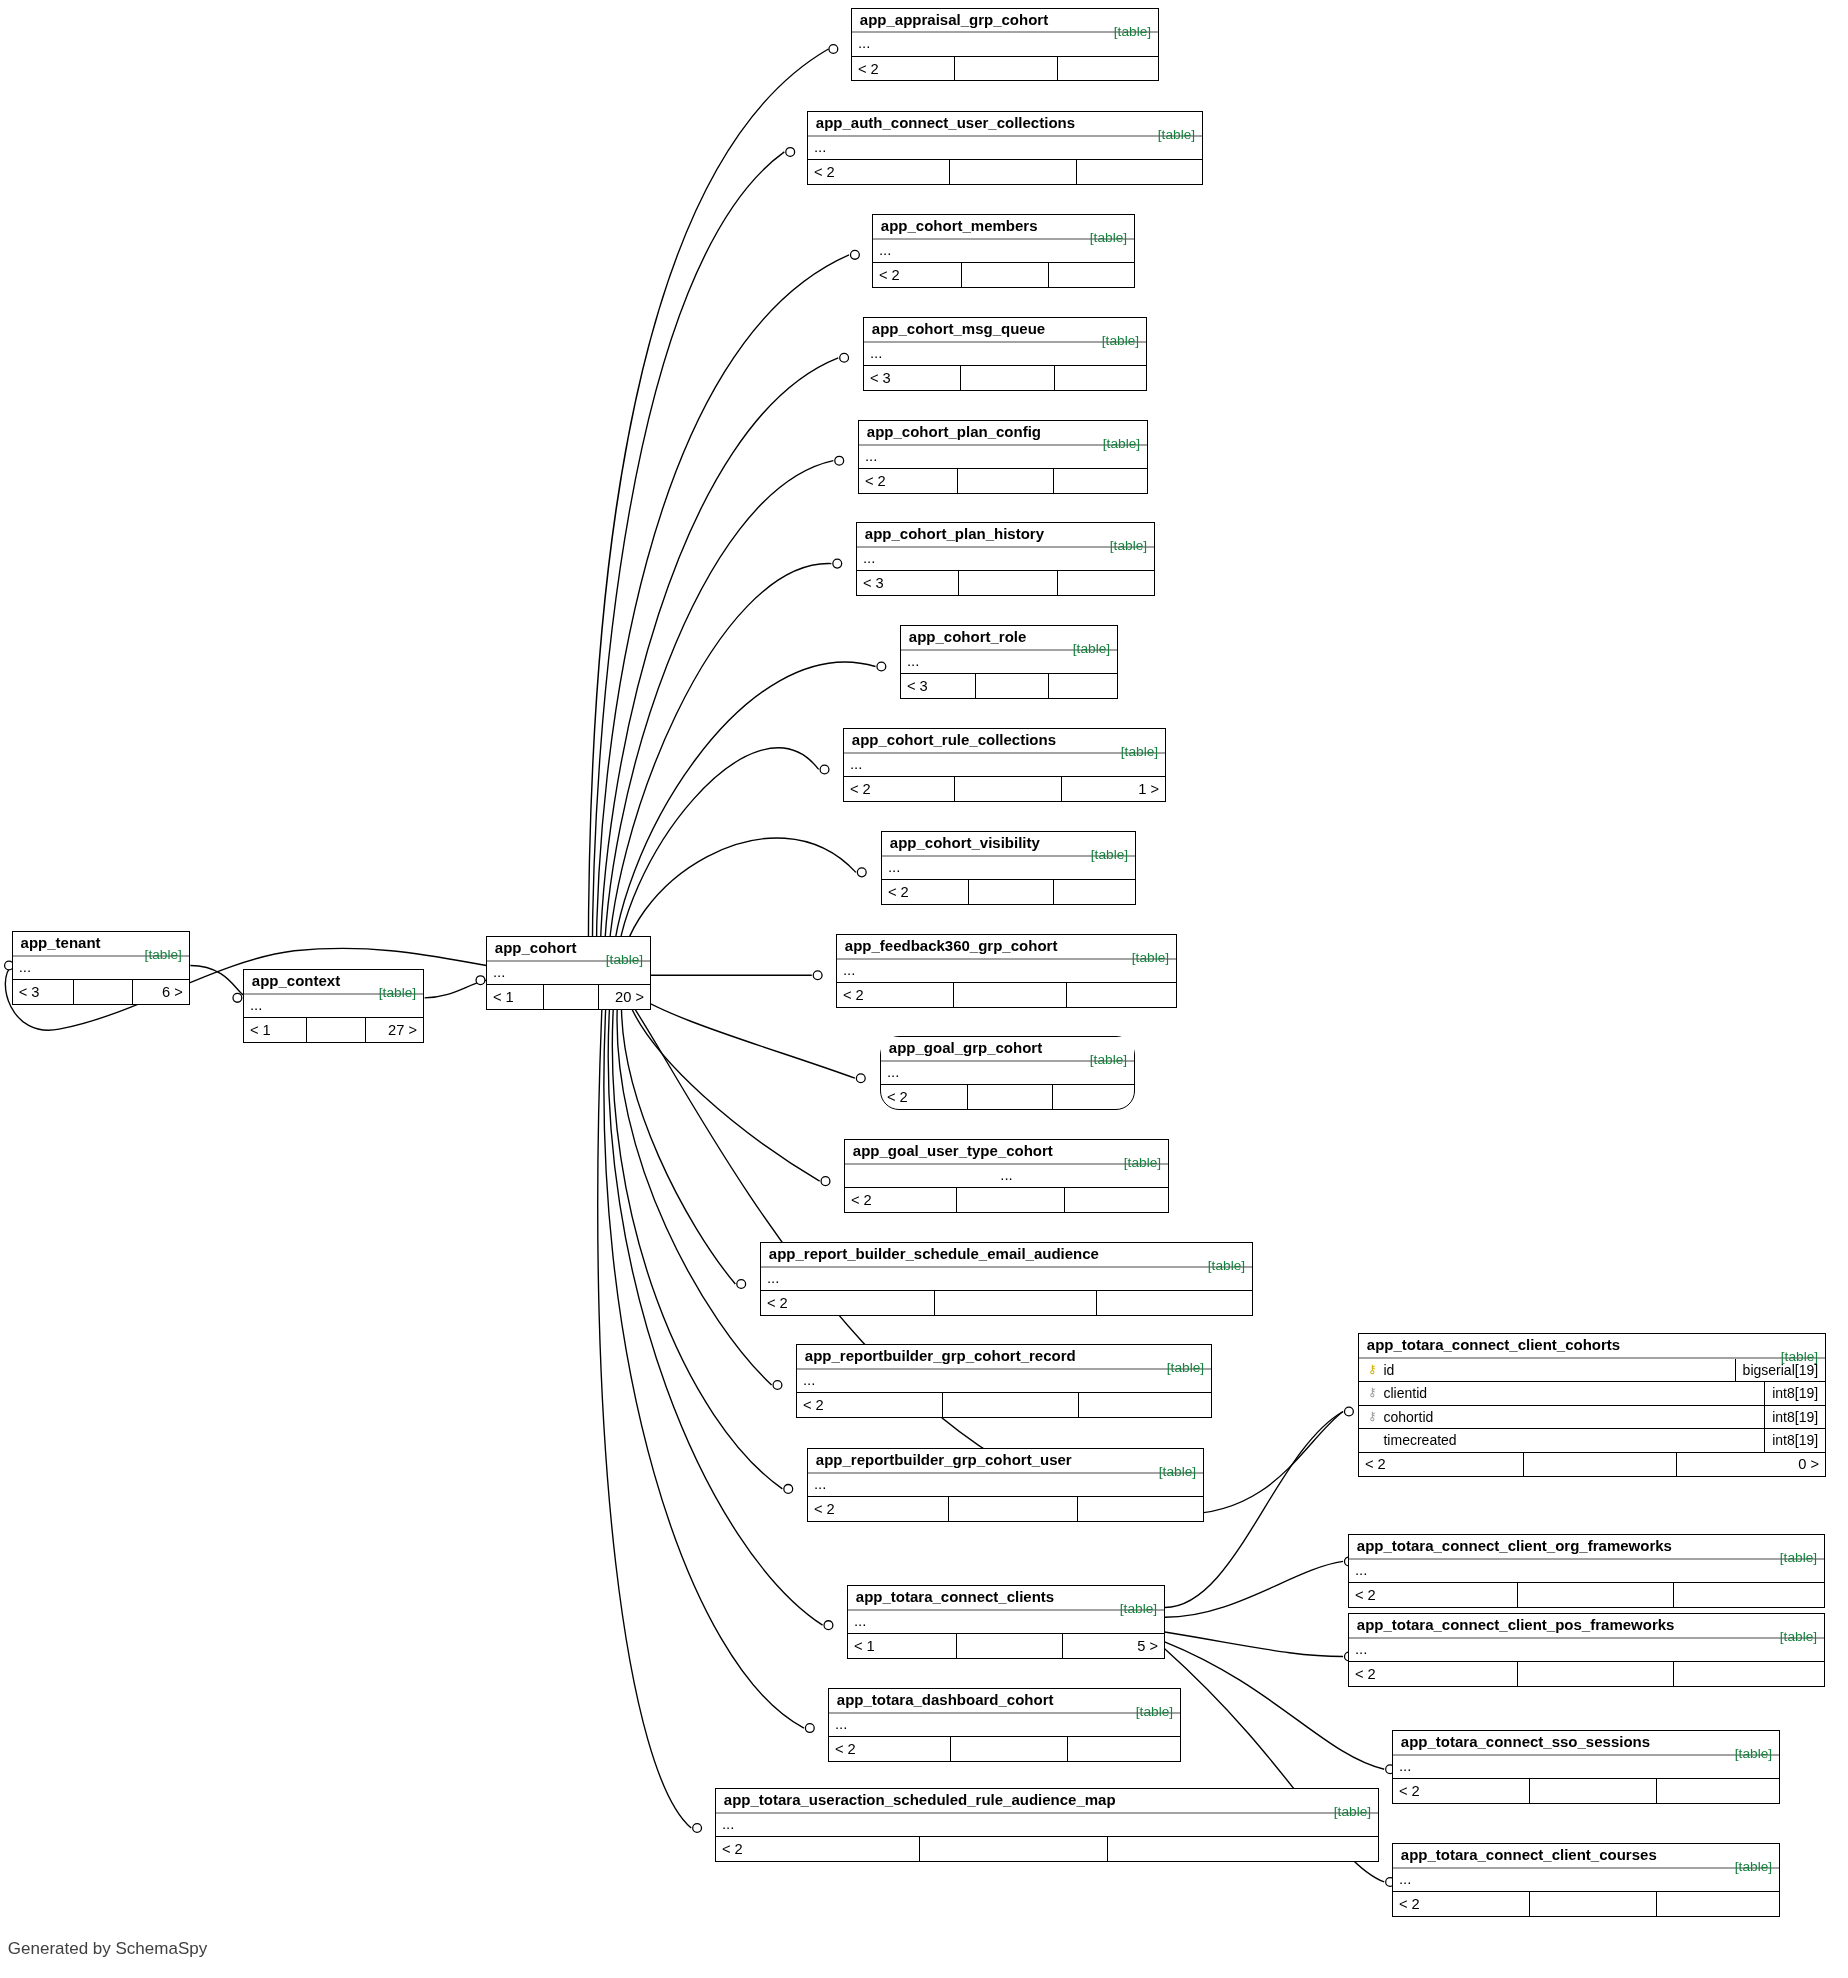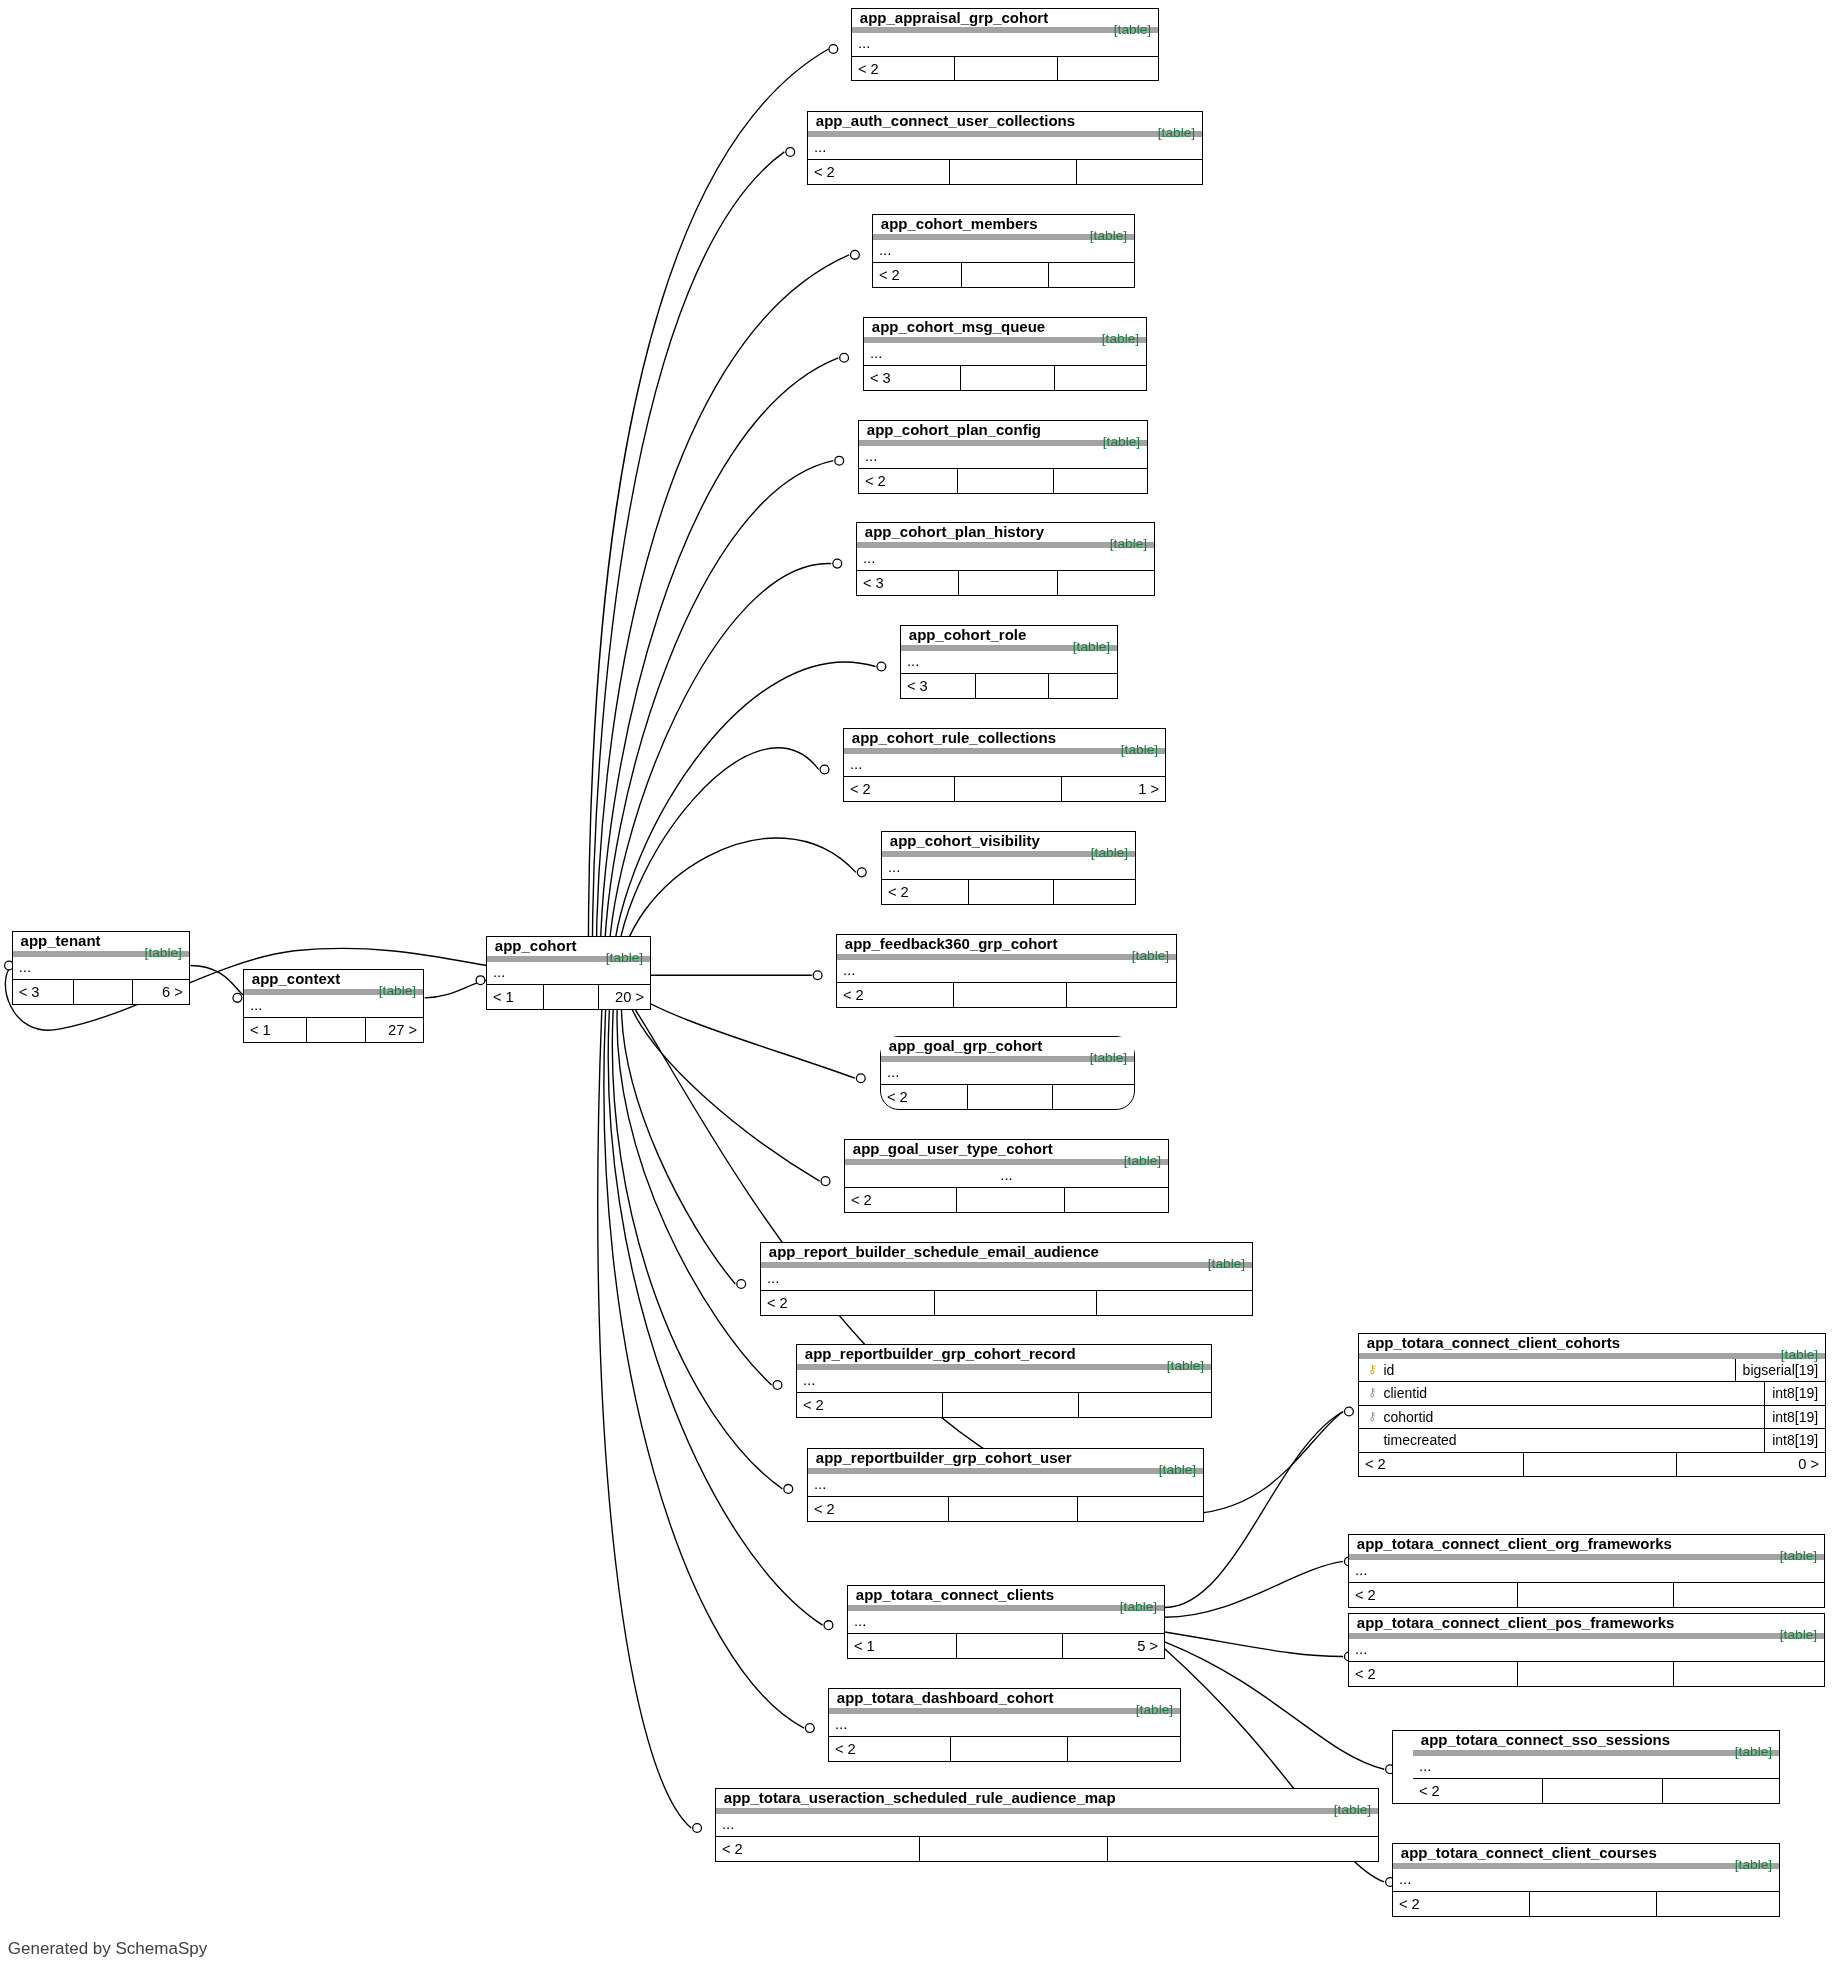--- a/index.html
+++ b/index.html
@@ -32,21 +32,21 @@
     border: 1px solid #000000;
     background: #ffffff;
     box-sizing: border-box;
     font-size: 15px;
   }
   .tbl-head {
     display: flex;
     align-items: center;
     justify-content: space-between;
     padding: 2px 6.9px 2.9px 7.8px;
-    border-bottom: 6px solid #a3a3a3;
+    border-bottom: 2px solid #a3a3a3;
     background: #ffffff;
     box-sizing: border-box;
     height: 24.5px;
   }
   .tbl-name {
     font-weight: bold;
     font-size: 15px;
     color: #000000;
     white-space: nowrap;
   }
@@ -466,21 +466,21 @@
         <span class="tbl-name">app_totara_connect_client_pos_frameworks</span>
         <span class="tbl-type">[table]</span>
       </div>
       <div class="ell-row">...</div>
       <div class="footer-row">
         <div class="footer-cell fc-left" style="width: 168px;">&lt; 2</div>
         <div class="footer-cell fc-left fc-border-l" style="width: 157px;"></div>
         <div class="footer-cell fc-right fc-border-l" style="width: 151px; flex: 1 1 auto;"></div>
       </div>
     </div>
-    <div class="table-node" style="left: 1392px; top: 1730px; width: 388px; padding-left: 20px;">
+    <div class="table-node" style="left: 1392px; top: 1730px; width: 388px;">
       <div class="tbl-head">
         <span class="tbl-name">app_totara_connect_sso_sessions</span>
         <span class="tbl-type">[table]</span>
       </div>
       <div class="ell-row">...</div>
       <div class="footer-row">
         <div class="footer-cell fc-left" style="width: 136px;">&lt; 2</div>
         <div class="footer-cell fc-left fc-border-l" style="width: 127px;"></div>
         <div class="footer-cell fc-right fc-border-l" style="width: 123px; flex: 1 1 auto;"></div>
       </div>

